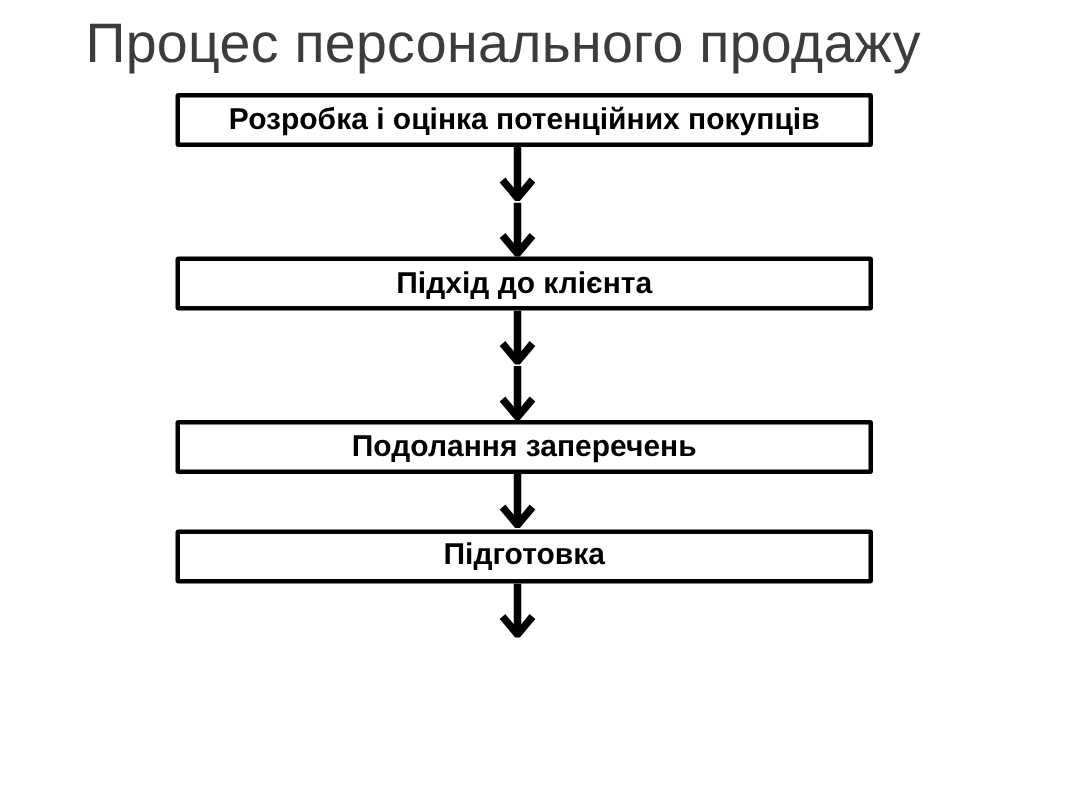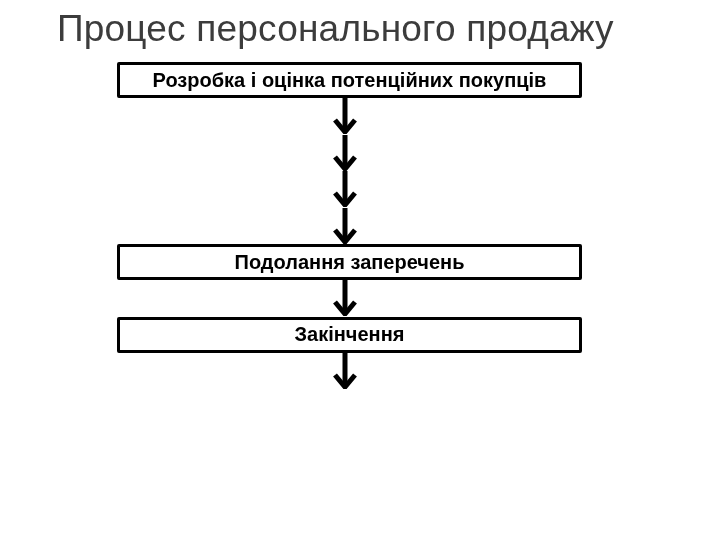--- a/index.html
+++ b/index.html
@@ -94,20 +94,23 @@
   </div>
 
 
   <div class="arrow-row">
     <svg class="arrow-svg" width="36" height="36" viewBox="0 0 36 36" aria-hidden="true">
       <line x1="18" y1="0" x2="18" y2="31"></line>
       <polyline points="8,22 18,34 28,22"></polyline>
     </svg>
   </div>
 
+  <div class="box">
+    <span class="box-label">Підхід до клієнта</span>
+  </div>
 
   <div class="arrow-row">
     <svg class="arrow-svg" width="36" height="36" viewBox="0 0 36 36" aria-hidden="true">
       <line x1="18" y1="0" x2="18" y2="31"></line>
       <polyline points="8,22 18,34 28,22"></polyline>
     </svg>
   </div>
 
 
   <div class="arrow-row">
@@ -122,21 +125,21 @@
   </div>
 
   <div class="arrow-row">
     <svg class="arrow-svg" width="36" height="36" viewBox="0 0 36 36" aria-hidden="true">
       <line x1="18" y1="0" x2="18" y2="31"></line>
       <polyline points="8,22 18,34 28,22"></polyline>
     </svg>
   </div>
 
   <div class="box">
-    <span class="box-label">Закінчення</span>
+    <span class="box-label">Підготовка</span>
   </div>
 
   <div class="arrow-row">
     <svg class="arrow-svg" width="36" height="36" viewBox="0 0 36 36" aria-hidden="true">
       <line x1="18" y1="0" x2="18" y2="31"></line>
       <polyline points="8,22 18,34 28,22"></polyline>
     </svg>
   </div>
 
 </div>

